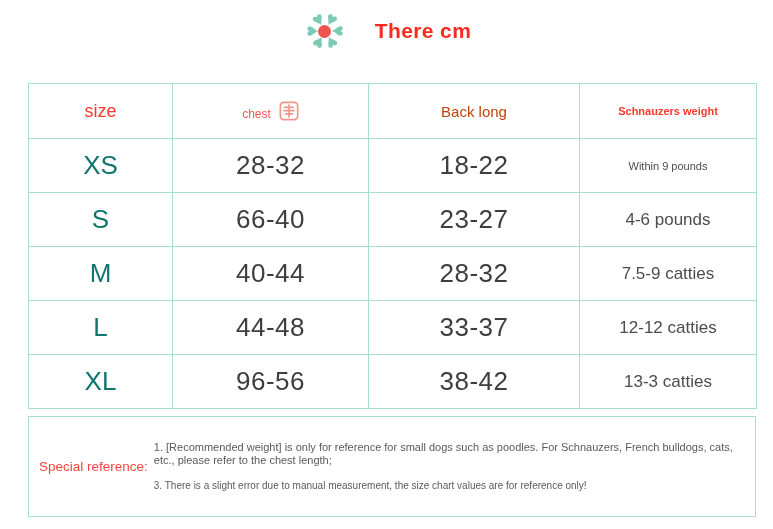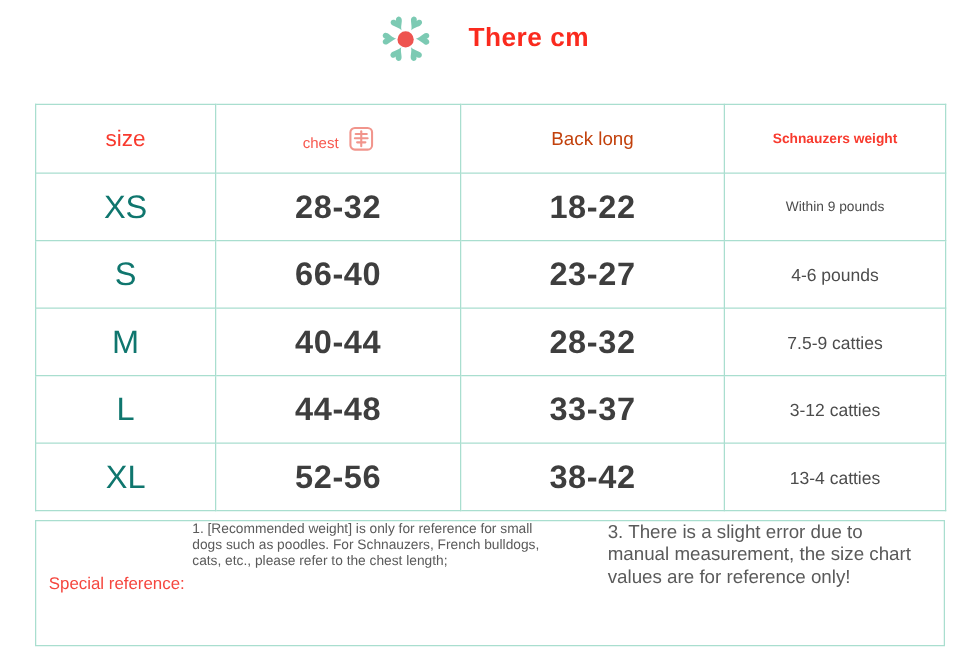--- a/index.html
+++ b/index.html
@@ -76,22 +76,22 @@
   .size-table tbody tr { height: 54px; }
 
   .th-size   { font-size: 18px; font-weight: 500; color: #f83a2e; }
   .th-chest  { font-size: 12px; font-weight: 400; color: #f7584e; }
   .th-back   { font-size: 15px; font-weight: 500; color: #c2410c; }
   .th-weight { font-size: 11px; font-weight: 700; color: #f83a2e; }
   .chest-wrap { display: flex; align-items: flex-end; justify-content: center; gap: 8px; }
   .stamp-icon { display: inline-flex; opacity: 0.85; }
 
   .td-size   { font-size: 26px; color: #0f766e; }
-  .td-num    { font-size: 26px; color: #3e3e3e; letter-spacing: 0.5px; font-weight: bold; }
-  .td-weight { font-size: 14px; color: #4c4c4c; }
+  .td-num    { font-size: 26px; color: #3e3e3e; letter-spacing: 0.5px; }
+  .td-weight { font-size: 17px; color: #4c4c4c; }
   .td-weight.small { font-size: 11px; }
 
   
   .notes-box {
     position: absolute;
     left: 28px; top: 416px;
     width: 728px; height: 101px;
     border: 1px solid #a9decf;
     display: flex;
     background: #ffffff;
@@ -102,29 +102,30 @@
     align-items: center;
     padding-left: 10px;
     font-size: 13.5px;
     font-weight: 500;
     color: #f5463e;
     white-space: nowrap;
   }
   .notes-list {
     flex: 1;
     display: flex;
+    flex-direction: column;
     justify-content: center;
     gap: 13px;
     padding-left: 6px;
     padding-right: 14px;
     color: #5a5a5a;
   }
   .note-line { line-height: 1.2; }
   .note-0, .note-1 { font-size: 11px; }
-  .note-2 { font-size: 15px; margin-left: 21px; }
+  .note-2 { font-size: 10px; }
 </style>
 </head>
 <body>
 
 <div class="page">
 
   <div class="brand-header">
     <div class="flower">
       <span class="petal a1">♥</span>
       <span class="petal a2">♥</span>
@@ -181,27 +182,27 @@
       <tr>
         <td class="td-size">M</td>
         <td class="td-num">40-44</td>
         <td class="td-num">28-32</td>
         <td class="td-weight">7.5-9 catties</td>
       </tr>
       <tr>
         <td class="td-size">L</td>
         <td class="td-num">44-48</td>
         <td class="td-num">33-37</td>
-        <td class="td-weight">3-12 catties</td>
+        <td class="td-weight">12-12 catties</td>
       </tr>
       <tr>
         <td class="td-size">XL</td>
-        <td class="td-num">52-56</td>
+        <td class="td-num">96-56</td>
         <td class="td-num">38-42</td>
-        <td class="td-weight">13-4 catties</td>
+        <td class="td-weight">13-3 catties</td>
       </tr>
     </tbody>
   </table>
 
   <div class="notes-box">
     <div class="notes-label">Special reference:</div>
     <div class="notes-list">
       <div class="note-line note-0">1. [Recommended weight] is only for reference for small dogs such as poodles. For Schnauzers, French bulldogs, cats, etc., please refer to the chest length;</div>
       <div class="note-line note-2">3. There is a slight error due to manual measurement, the size chart values are for reference only!</div>
     </div>

